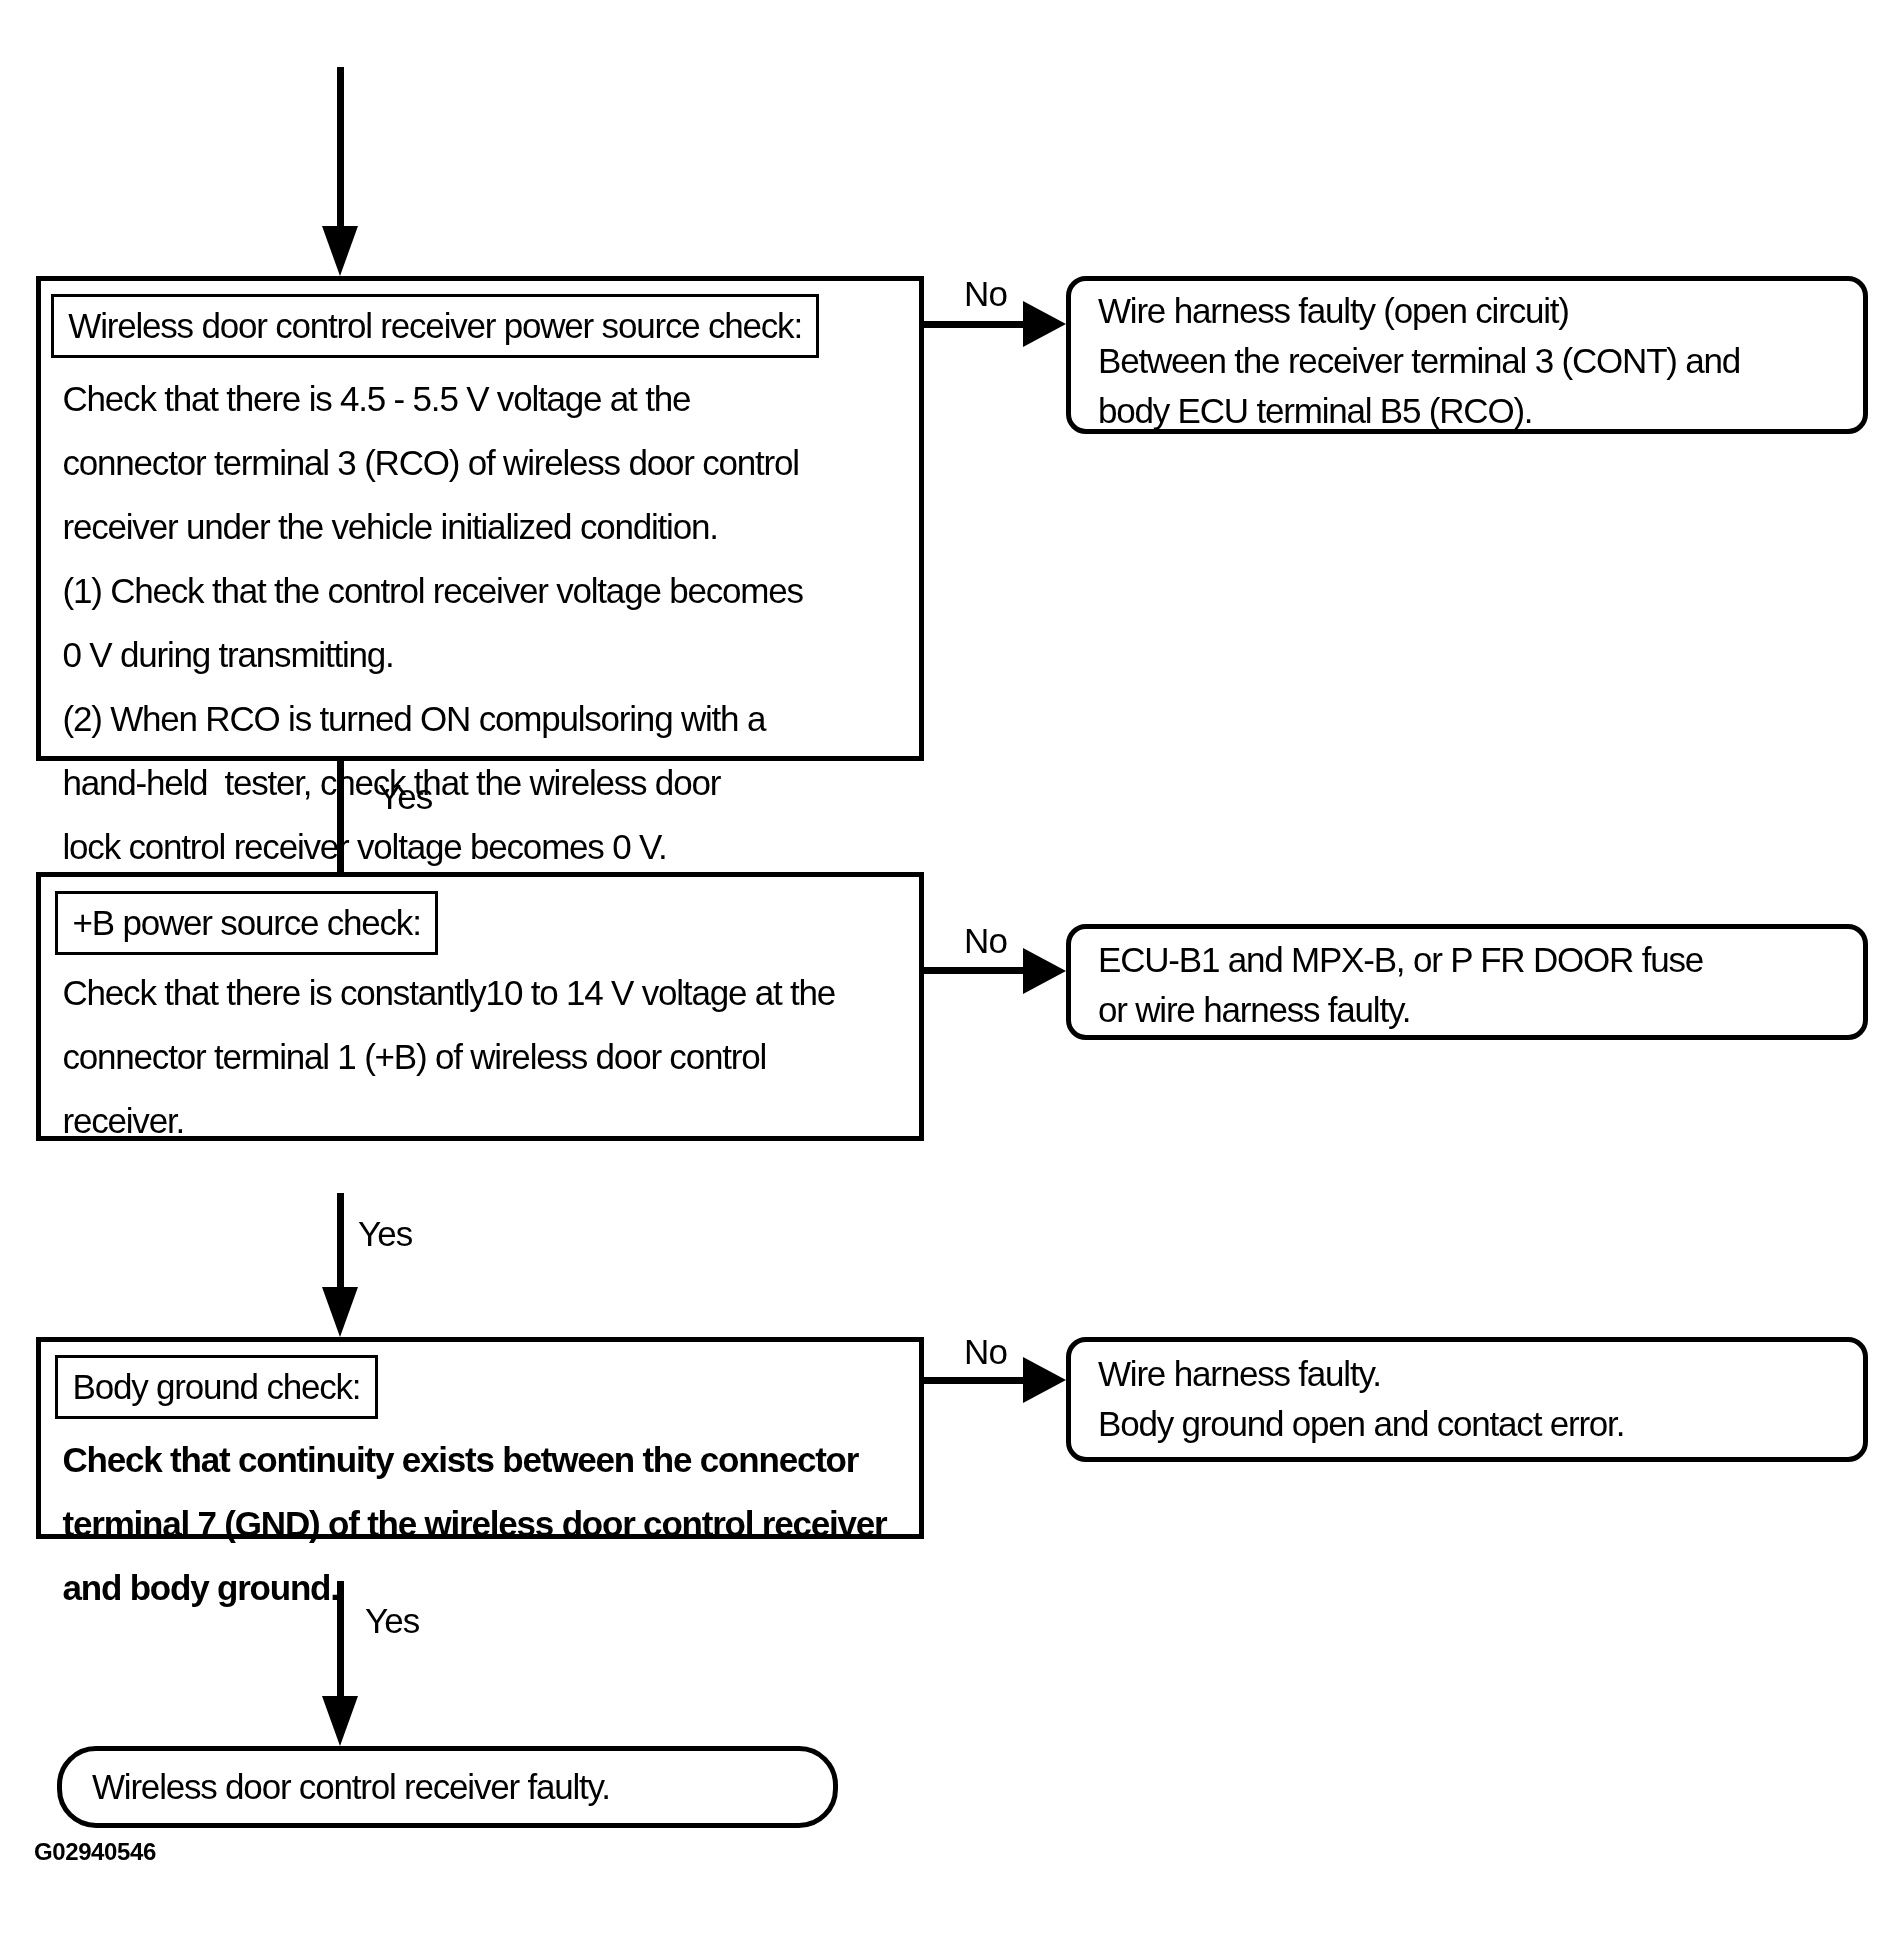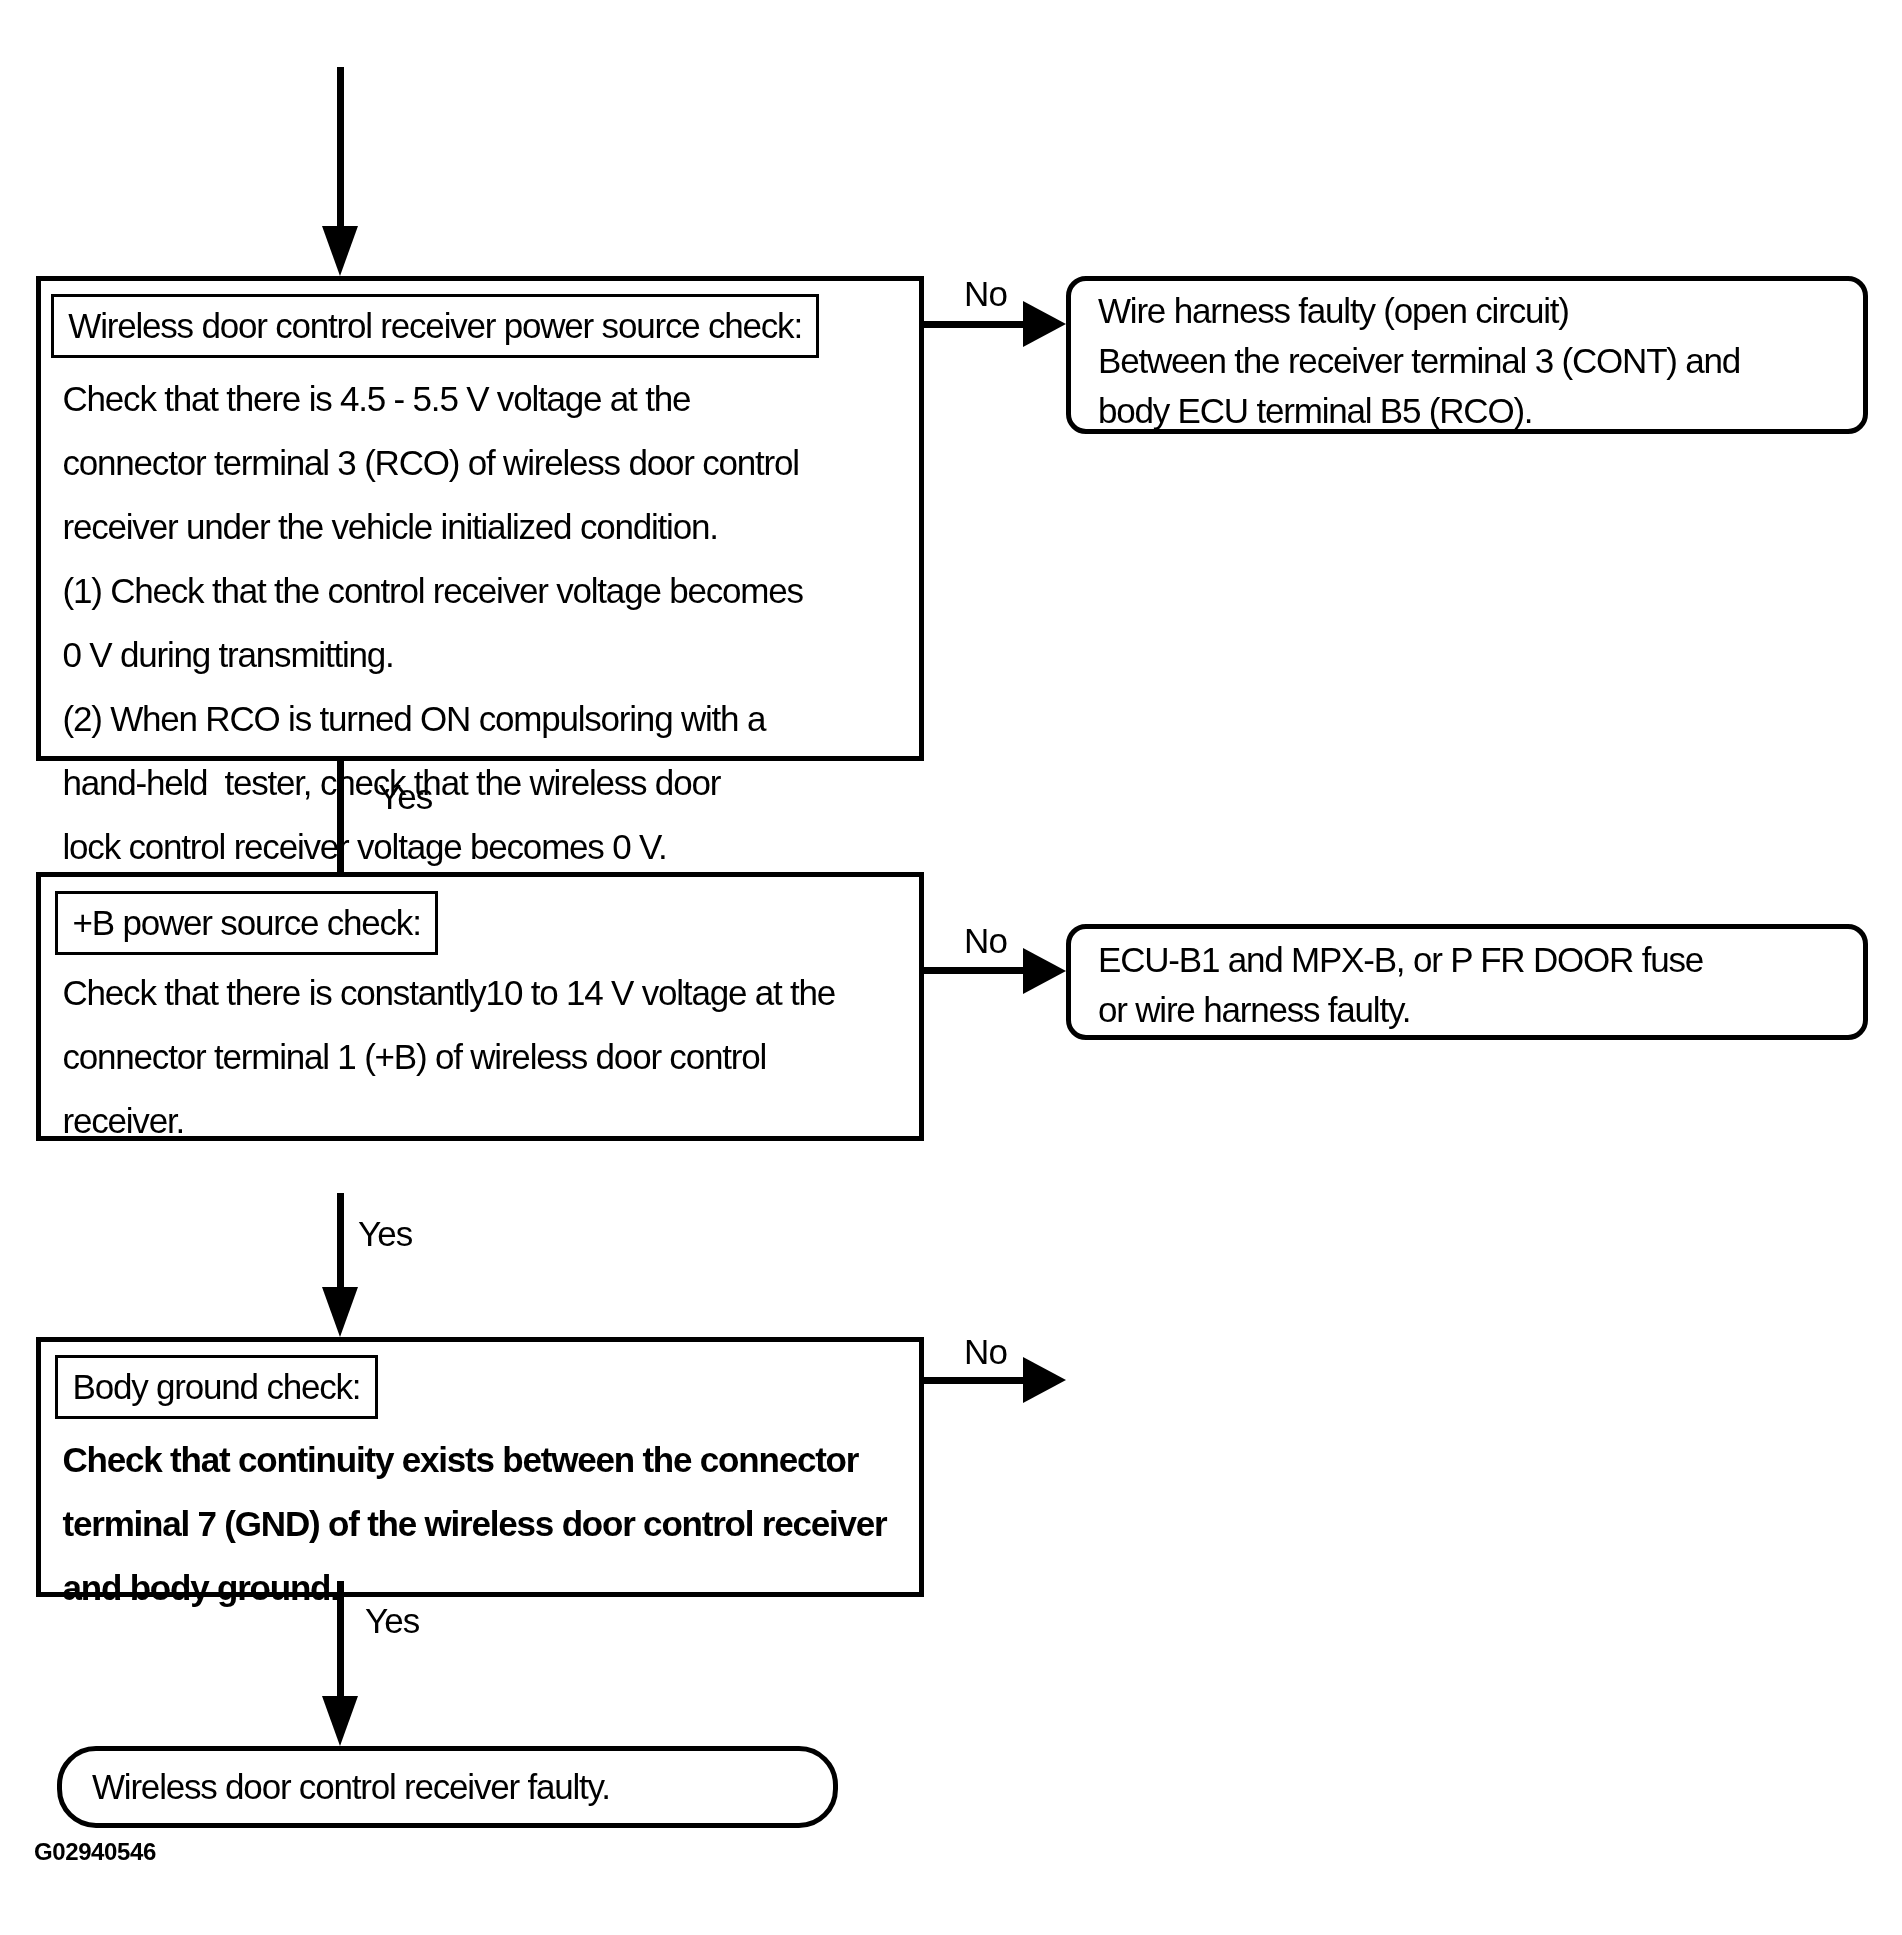--- a/index.html
+++ b/index.html
@@ -161,30 +161,32 @@
   <div class="edge-label" style="left:964px; top:921px;">No</div>
   <div class="hline" style="left:924px; top:967px; width:100px;"></div>
   <div class="hhead" style="left:1023px; top:948px;"></div>
   <div class="rbox" style="top:924px; height:116px; padding-top:6.3px;">ECU-B1 and MPX-B, or P FR DOOR fuse
 or wire harness faulty.</div>
 
   <div class="edge-label" style="left:358px; top:1214px;">Yes</div>
   <div class="vline" style="left:337px; top:1193px; height:97px;"></div>
   <div class="vhead" style="left:322px; top:1287px;"></div>
 
-  <div class="stepbox" style="top:1337px; height:260px;padding-left:30px;">
+  <div class="stepbox" style="top:1337px; height:202px;padding-left:30px;">
     <div class="titlebox" style="left:14.3px; top:12.5px;">Body ground check:</div>
     <div class="bodytext" style="left:21.5px; top:86px; width:860px;font-weight:bold;">Check that continuity exists between the connector
 terminal 7 (GND) of the wireless door control receiver
 and body ground.</div>
   </div>
 
   <div class="edge-label" style="left:964px; top:1332px;">No</div>
   <div class="hline" style="left:924px; top:1377px; width:100px;"></div>
   <div class="hhead" style="left:1023px; top:1357px;"></div>
+  <div class="rbox" style="top:1337px; height:125px; padding-top:7.2px;">Wire harness faulty.
+Body ground open and contact error.</div>
 
   <div class="edge-label" style="left:365px; top:1601px;">Yes</div>
   <div class="vline" style="left:337px; top:1581px; height:118px;"></div>
   <div class="vhead" style="left:322px; top:1696px;"></div>
 
   <div class="finalbox">Wireless door control receiver faulty.</div>
 
   <div class="figcode">G02940546</div>
 
 </div>

